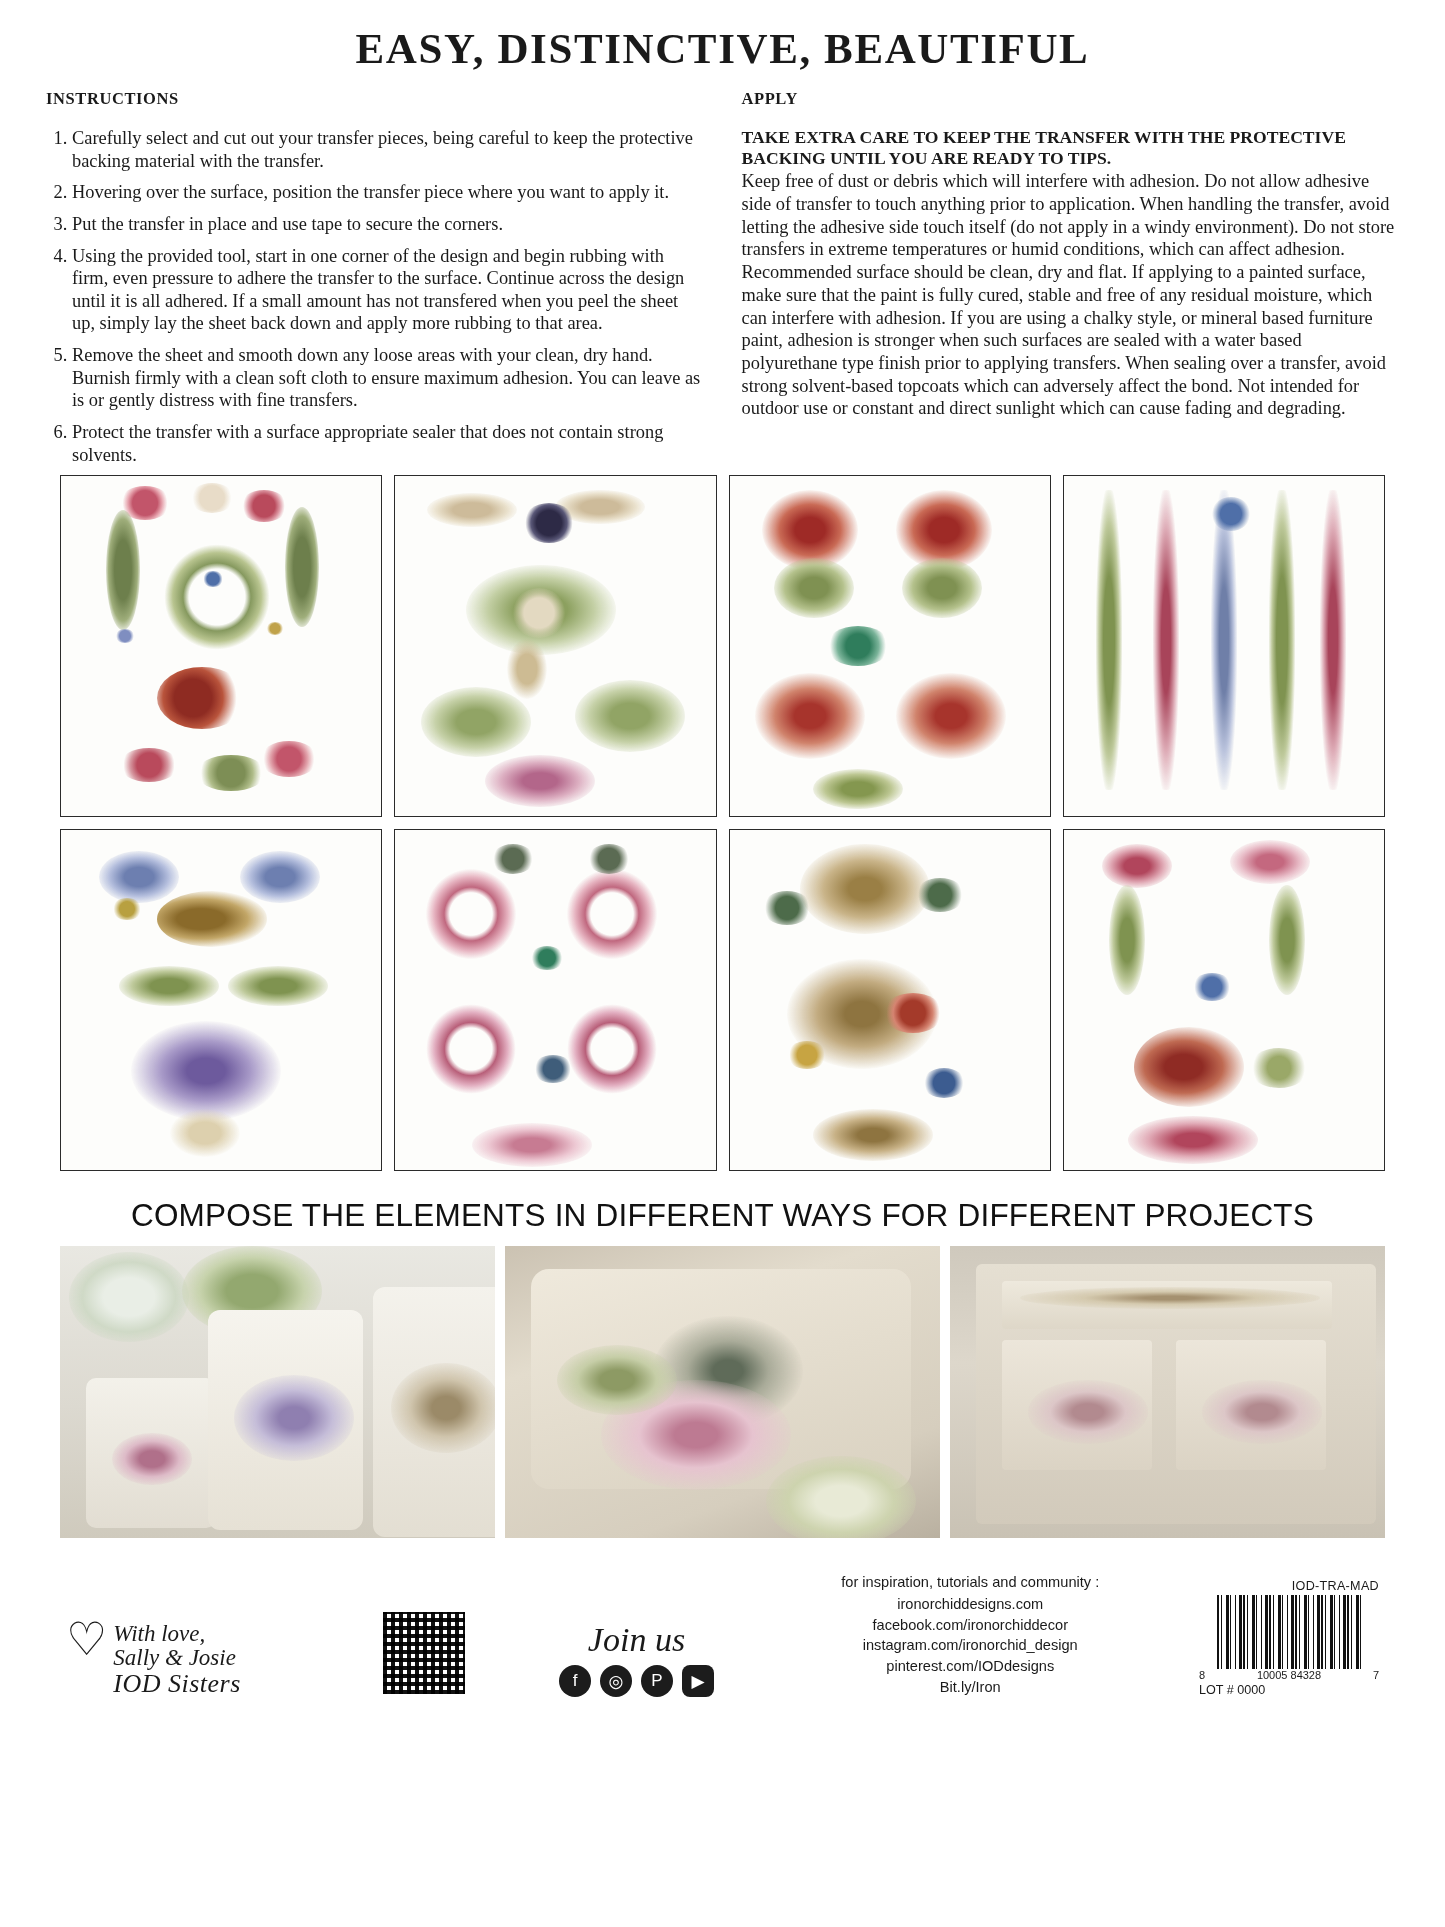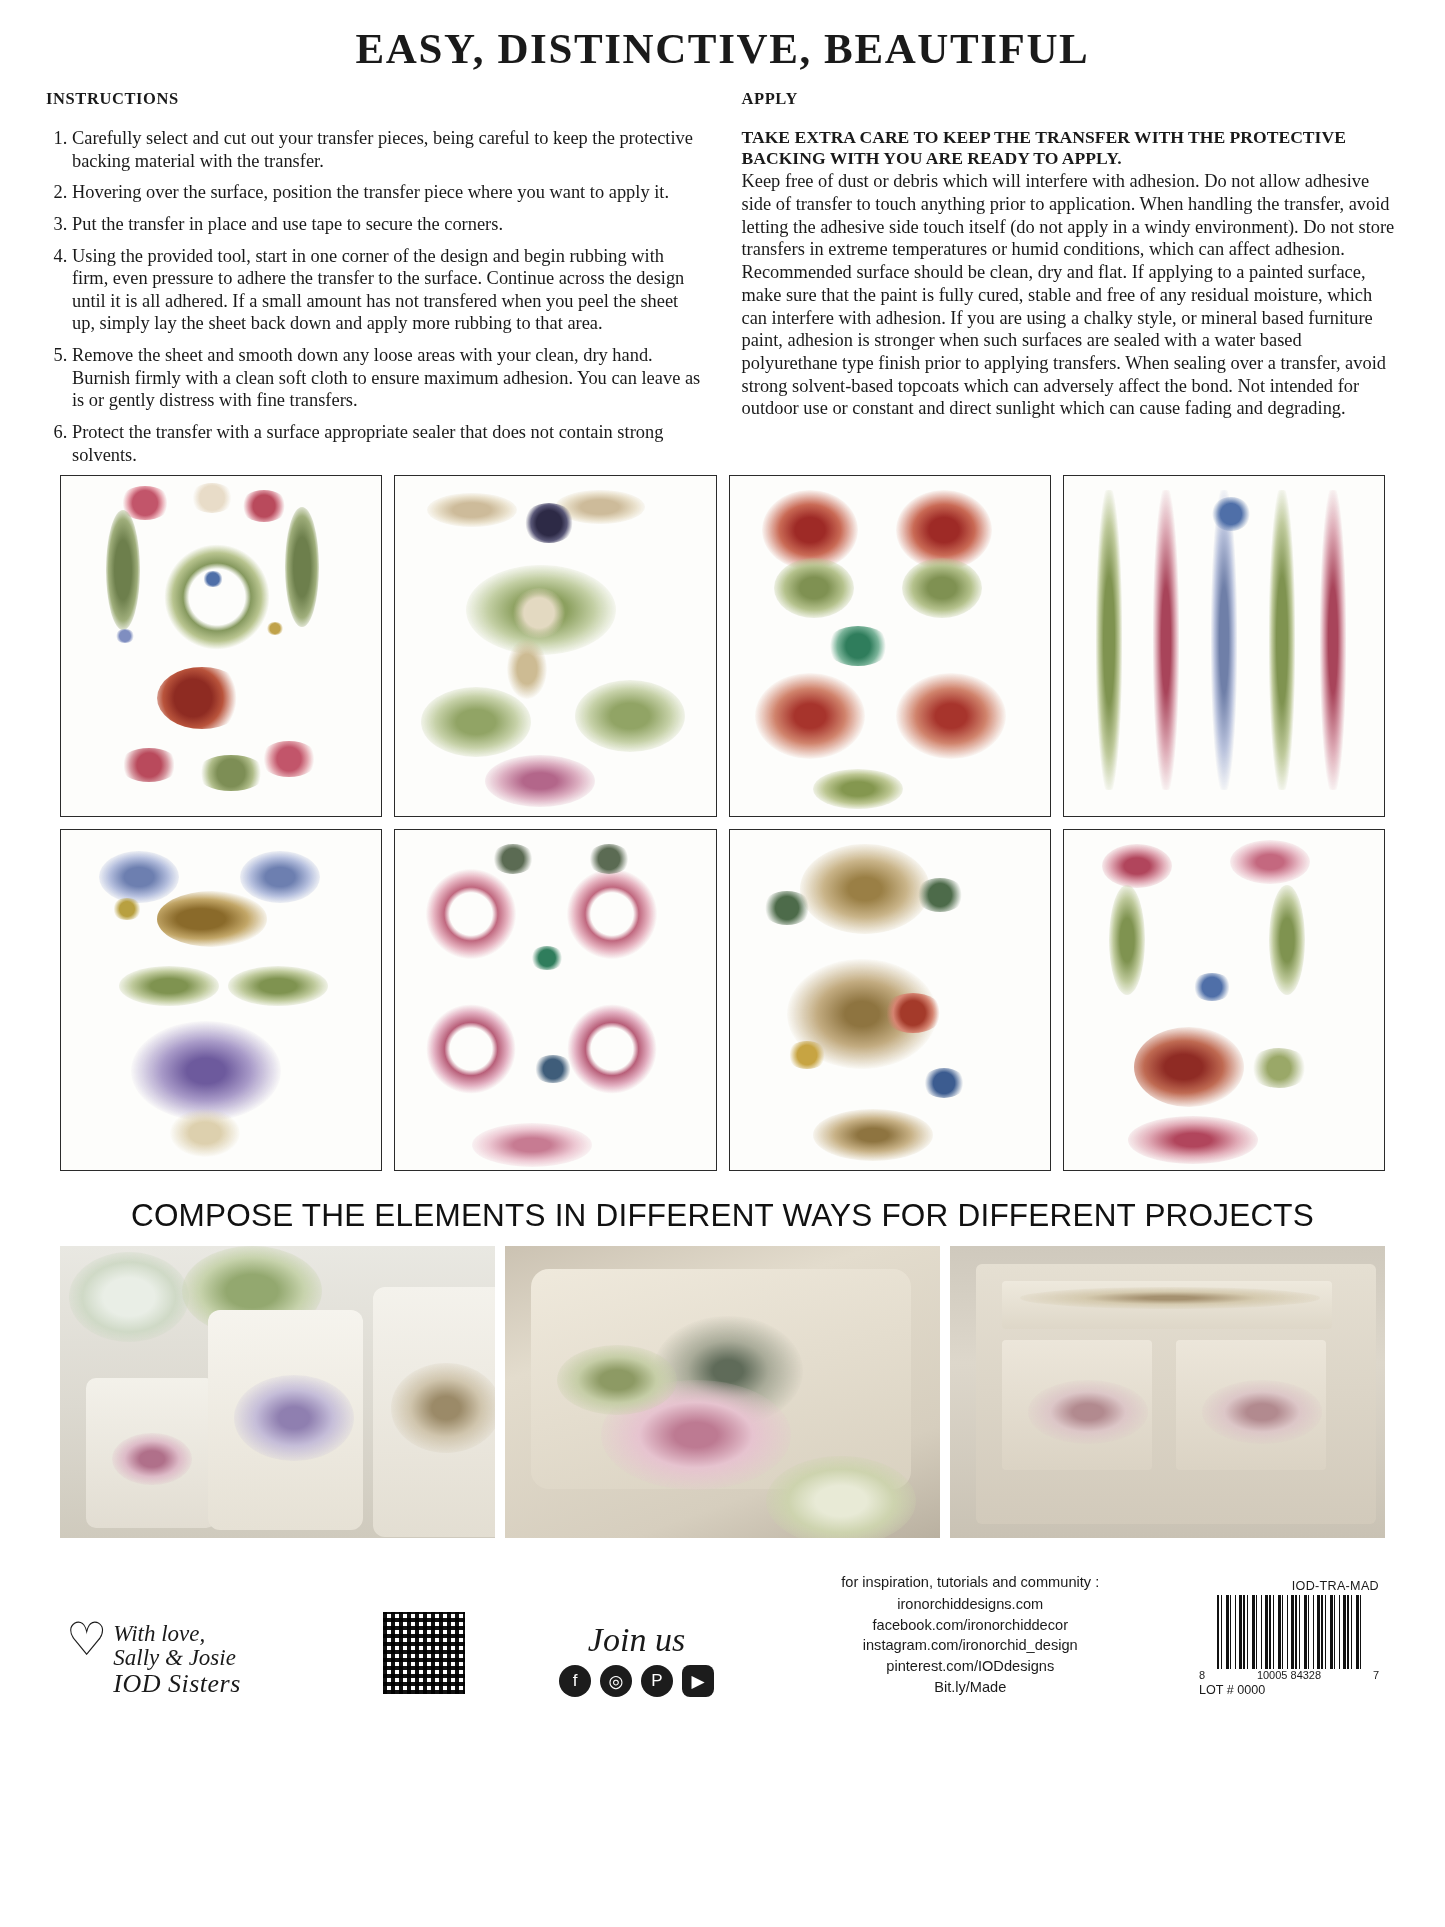--- a/index.html
+++ b/index.html
@@ -167,21 +167,21 @@
         <li>Carefully select and cut out your transfer pieces, being careful to keep the protective backing material with the transfer.</li>
         <li>Hovering over the surface, position the transfer piece where you want to apply it.</li>
         <li>Put the transfer in place and use tape to secure the corners.</li>
         <li>Using the provided tool, start in one corner of the design and begin rubbing with firm, even pressure to adhere the transfer to the surface. Continue across the design until it is all adhered. If a small amount has not transfered when you peel the sheet up, simply lay the sheet back down and apply more rubbing to that area.</li>
         <li>Remove the sheet and smooth down any loose areas with your clean, dry hand. Burnish firmly with a clean soft cloth to ensure maximum adhesion. You can leave as is or gently distress with fine transfers.</li>
         <li>Protect the transfer with a surface appropriate sealer that does not contain strong solvents.</li>
       </ol>
     </div>
     <div class="col">
       <div class="col-head">APPLY</div>
-      <span class="tips-lead">TAKE EXTRA CARE TO KEEP THE TRANSFER WITH THE PROTECTIVE BACKING WITH YOU ARE READY TO APPLY.</span>
+      <span class="tips-lead">TAKE EXTRA CARE TO KEEP THE TRANSFER WITH THE PROTECTIVE BACKING UNTIL YOU ARE READY TO TIPS.</span>
       <div class="tips-body">Keep free of dust or debris which will interfere with adhesion. Do not allow adhesive side of transfer to touch anything prior to application. When handling the transfer, avoid letting the adhesive side touch itself (do not apply in a windy environment). Do not store transfers in extreme temperatures or humid conditions, which can affect adhesion. Recommended surface should be clean, dry and flat. If applying to a painted surface, make sure that the paint is fully cured, stable and free of any residual moisture, which can interfere with adhesion. If you are using a chalky style, or mineral based furniture paint, adhesion is stronger when such surfaces are sealed with a water based polyurethane type finish prior to applying transfers. When sealing over a transfer, avoid strong solvent-based topcoats which can adversely affect the bond. Not intended for outdoor use or constant and direct sunlight which can cause fading and degrading.</div>
     </div>
   </div>
 
 
   <div class="sheet-grid">
 
     <div class="sheet">
       <div class="inner">
         <div class="bl" style="left:18%;top:3%;width:52px;height:34px;background:radial-gradient(circle,#c2556a 0 40%,#e6a3ad 55%,rgba(255,255,255,0) 72%);"></div>
@@ -352,21 +352,21 @@
         <div class="s yt">▶</div>
       </div>
     </div>
 
     <div class="links">
       <div class="lead">for inspiration, tutorials and community :</div>
       <div>ironorchiddesigns.com</div>
       <div>facebook.com/ironorchiddecor</div>
       <div>instagram.com/ironorchid_design</div>
       <div>pinterest.com/IODdesigns</div>
-      <div>Bit.ly/Made</div>
+      <div>Bit.ly/Iron</div>
     </div>
 
 
     <div class="barcode-wrap">
       <div class="sku">IOD-TRA-MAD</div>
       <div class="bc-row">
         <div class="bc-num">8</div>
         <div style="flex:1;">
           <div class="barcode"></div>
           <div class="bc-num" style="text-align:center;">10005&nbsp;84328</div>

